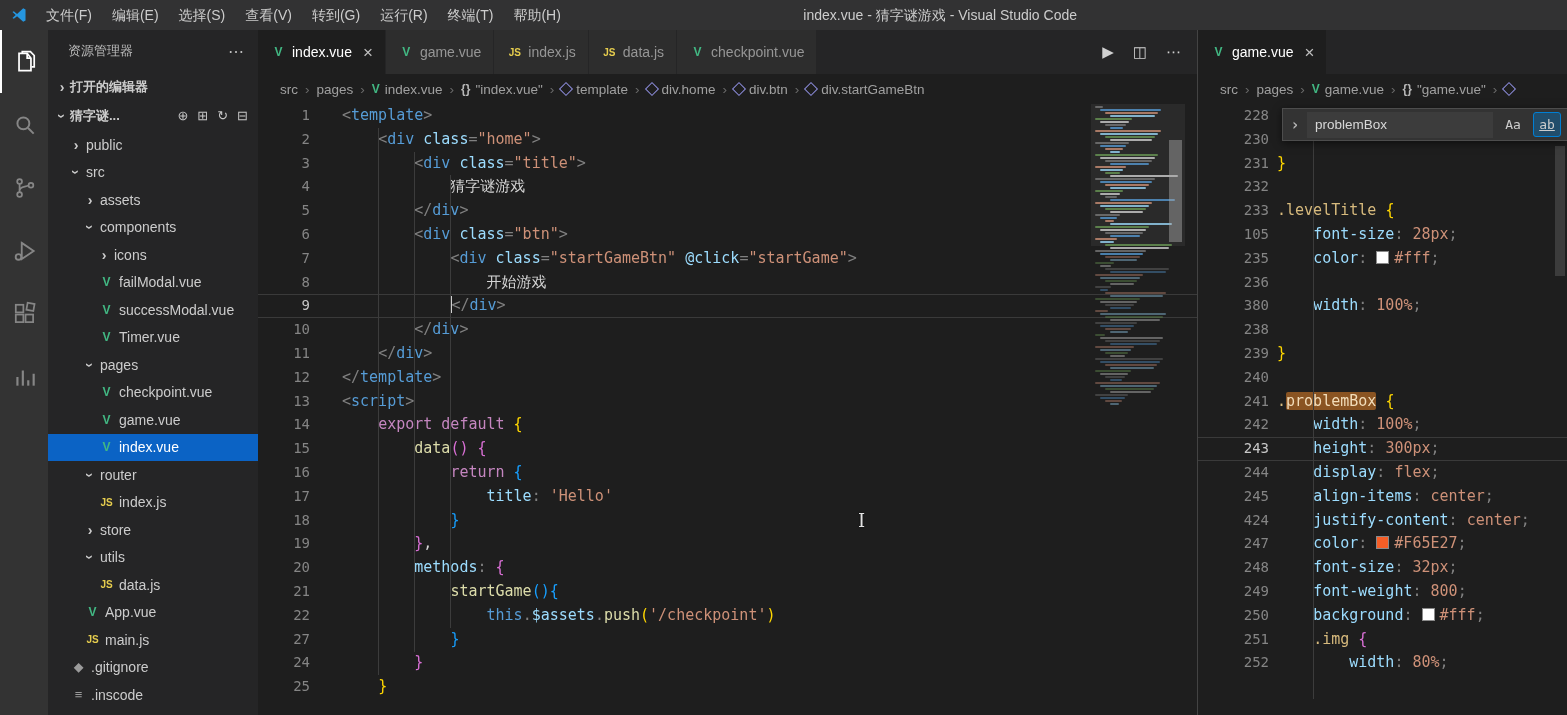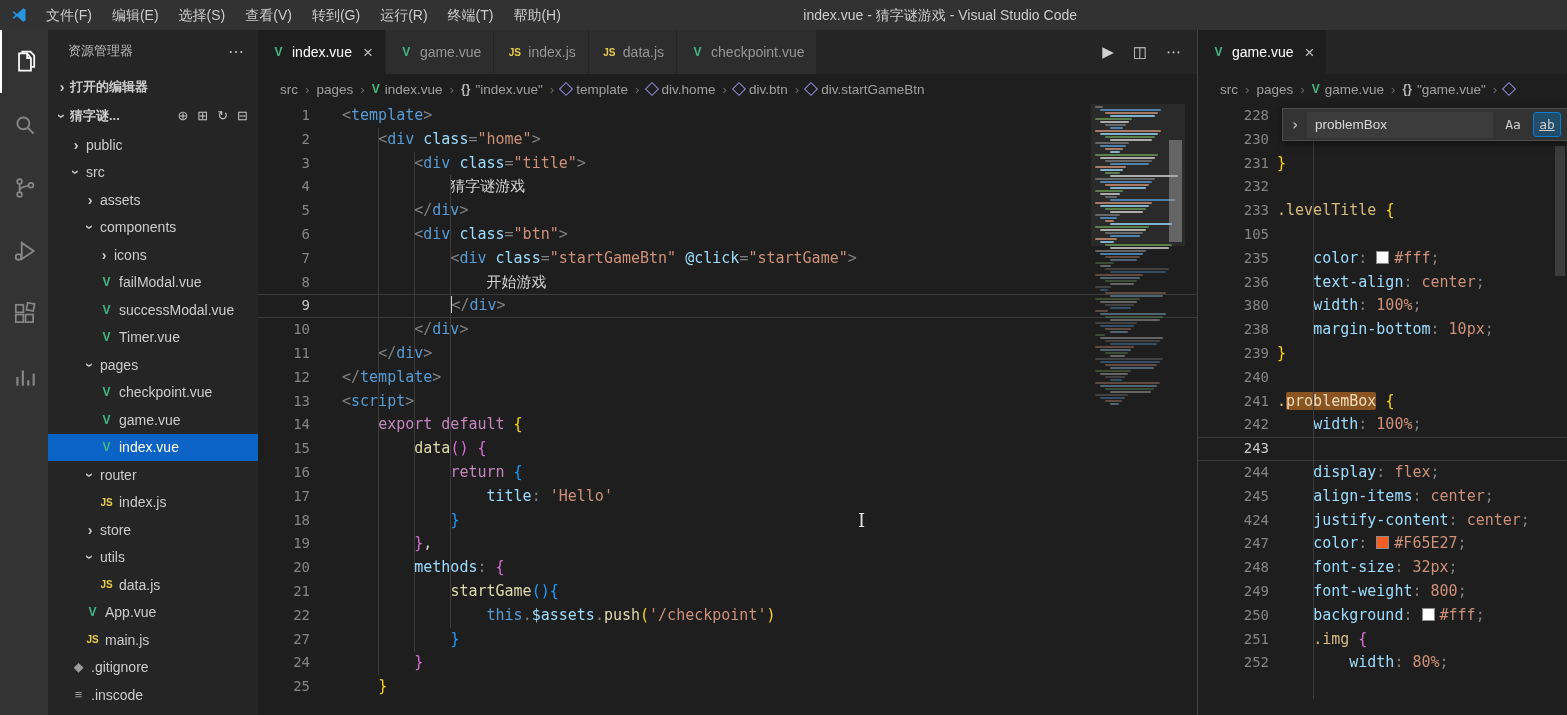--- a/index.html
+++ b/index.html
@@ -509,30 +509,30 @@
         </span>
       </div>
     <div class="code-area">
       <div class="guide gr1"></div>
       <div>
           <div class="code-line"><span class="gutter">228</span><span class="line-body"></span></div>
           <div class="code-line"><span class="gutter">230</span></div>
           <div class="code-line"><span class="gutter">231</span><span class="line-body"><span class="tk-b1">}</span></span></div>
           <div class="code-line"><span class="gutter">232</span><span class="line-body"></span></div>
           <div class="code-line"><span class="gutter">233</span><span class="line-body"><span class="tk-sel">.levelTitle</span><span class="tk-x"> </span><span class="tk-b1">{</span></span></div>
-          <div class="code-line"><span class="gutter">105</span></div>
+          <div class="code-line"><span class="gutter">105</span><span class="line-body"><span class="tk-x">    </span><span class="tk-pr">font-size</span><span class="tk-p">:</span><span class="tk-x"> </span><span class="tk-v">28px</span><span class="tk-p">;</span></span></div>
           <div class="code-line"><span class="gutter">235</span><span class="line-body"><span class="tk-x">    </span><span class="tk-pr">color</span><span class="tk-p">:</span><span class="tk-x"> </span><span class="swatch swW"></span><span class="tk-v">#fff</span><span class="tk-p">;</span></span></div>
-          <div class="code-line"><span class="gutter">236</span><span class="line-body"><span class="tk-x">    </span><span class="tk-pr">text-align</span><span class="tk-p">:</span><span class="tk-x"> </span><span class="tk-v">center</span><span class="tk-p">;</span></span></div>
+          <div class="code-line"><span class="gutter">236</span></div>
           <div class="code-line"><span class="gutter">380</span><span class="line-body"><span class="tk-x">    </span><span class="tk-pr">width</span><span class="tk-p">:</span><span class="tk-x"> </span><span class="tk-v">100%</span><span class="tk-p">;</span></span></div>
-          <div class="code-line"><span class="gutter">238</span><span class="line-body"><span class="tk-x">    </span><span class="tk-pr">margin-bottom</span><span class="tk-p">:</span><span class="tk-x"> </span><span class="tk-v">10px</span><span class="tk-p">;</span></span></div>
+          <div class="code-line"><span class="gutter">238</span></div>
           <div class="code-line"><span class="gutter">239</span><span class="line-body"><span class="tk-b1">}</span></span></div>
           <div class="code-line"><span class="gutter">240</span><span class="line-body"></span></div>
           <div class="code-line"><span class="gutter">241</span><span class="line-body"><span class="tk-sel">.</span><span class="tk-hl">problemBox</span><span class="tk-x"> </span><span class="tk-b1">{</span></span></div>
           <div class="code-line"><span class="gutter">242</span><span class="line-body"><span class="tk-x">    </span><span class="tk-pr">width</span><span class="tk-p">:</span><span class="tk-x"> </span><span class="tk-v">100%</span><span class="tk-p">;</span></span></div>
-          <div class="code-line active"><span class="gutter">243</span></div>
+          <div class="code-line active"><span class="gutter">243</span><span class="line-body"><span class="tk-x">    </span><span class="tk-pr">height</span><span class="tk-p">:</span><span class="tk-x"> </span><span class="tk-v">300px</span><span class="tk-p">;</span></span></div>
           <div class="code-line"><span class="gutter">244</span><span class="line-body"><span class="tk-x">    </span><span class="tk-pr">display</span><span class="tk-p">:</span><span class="tk-x"> </span><span class="tk-v">flex</span><span class="tk-p">;</span></span></div>
           <div class="code-line"><span class="gutter">245</span><span class="line-body"><span class="tk-x">    </span><span class="tk-pr">align-items</span><span class="tk-p">:</span><span class="tk-x"> </span><span class="tk-v">center</span><span class="tk-p">;</span></span></div>
           <div class="code-line"><span class="gutter">424</span><span class="line-body"><span class="tk-x">    </span><span class="tk-pr">justify-content</span><span class="tk-p">:</span><span class="tk-x"> </span><span class="tk-v">center</span><span class="tk-p">;</span></span></div>
           <div class="code-line"><span class="gutter">247</span><span class="line-body"><span class="tk-x">    </span><span class="tk-pr">color</span><span class="tk-p">:</span><span class="tk-x"> </span><span class="swatch swO"></span><span class="tk-v">#F65E27</span><span class="tk-p">;</span></span></div>
           <div class="code-line"><span class="gutter">248</span><span class="line-body"><span class="tk-x">    </span><span class="tk-pr">font-size</span><span class="tk-p">:</span><span class="tk-x"> </span><span class="tk-v">32px</span><span class="tk-p">;</span></span></div>
           <div class="code-line"><span class="gutter">249</span><span class="line-body"><span class="tk-x">    </span><span class="tk-pr">font-weight</span><span class="tk-p">:</span><span class="tk-x"> </span><span class="tk-v">800</span><span class="tk-p">;</span></span></div>
           <div class="code-line"><span class="gutter">250</span><span class="line-body"><span class="tk-x">    </span><span class="tk-pr">background</span><span class="tk-p">:</span><span class="tk-x"> </span><span class="swatch swW"></span><span class="tk-v">#fff</span><span class="tk-p">;</span></span></div>
           <div class="code-line"><span class="gutter">251</span><span class="line-body"><span class="tk-x">    </span><span class="tk-sel">.img</span><span class="tk-x"> </span><span class="tk-b2">{</span></span></div>
           <div class="code-line"><span class="gutter">252</span><span class="line-body"><span class="tk-x">        </span><span class="tk-pr">width</span><span class="tk-p">:</span><span class="tk-x"> </span><span class="tk-v">80%</span><span class="tk-p">;</span></span></div>
         </div>

